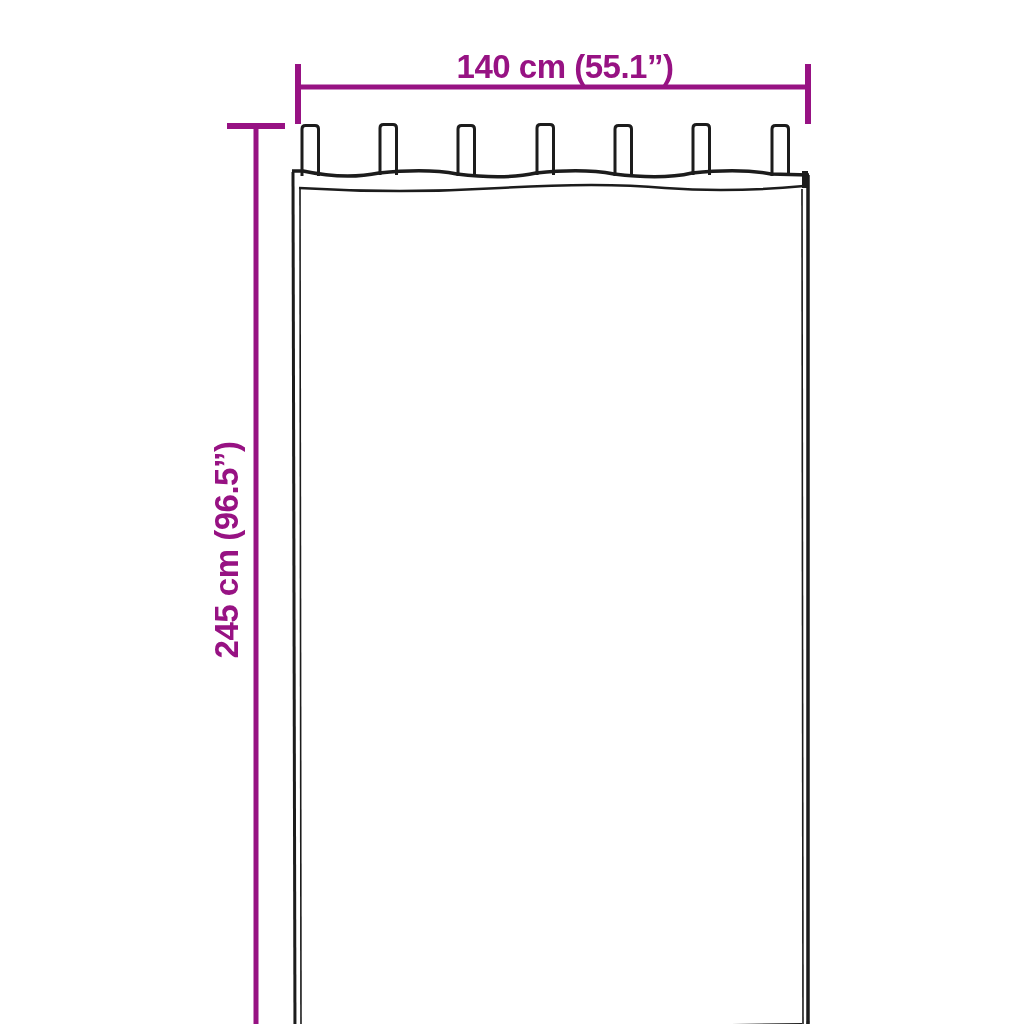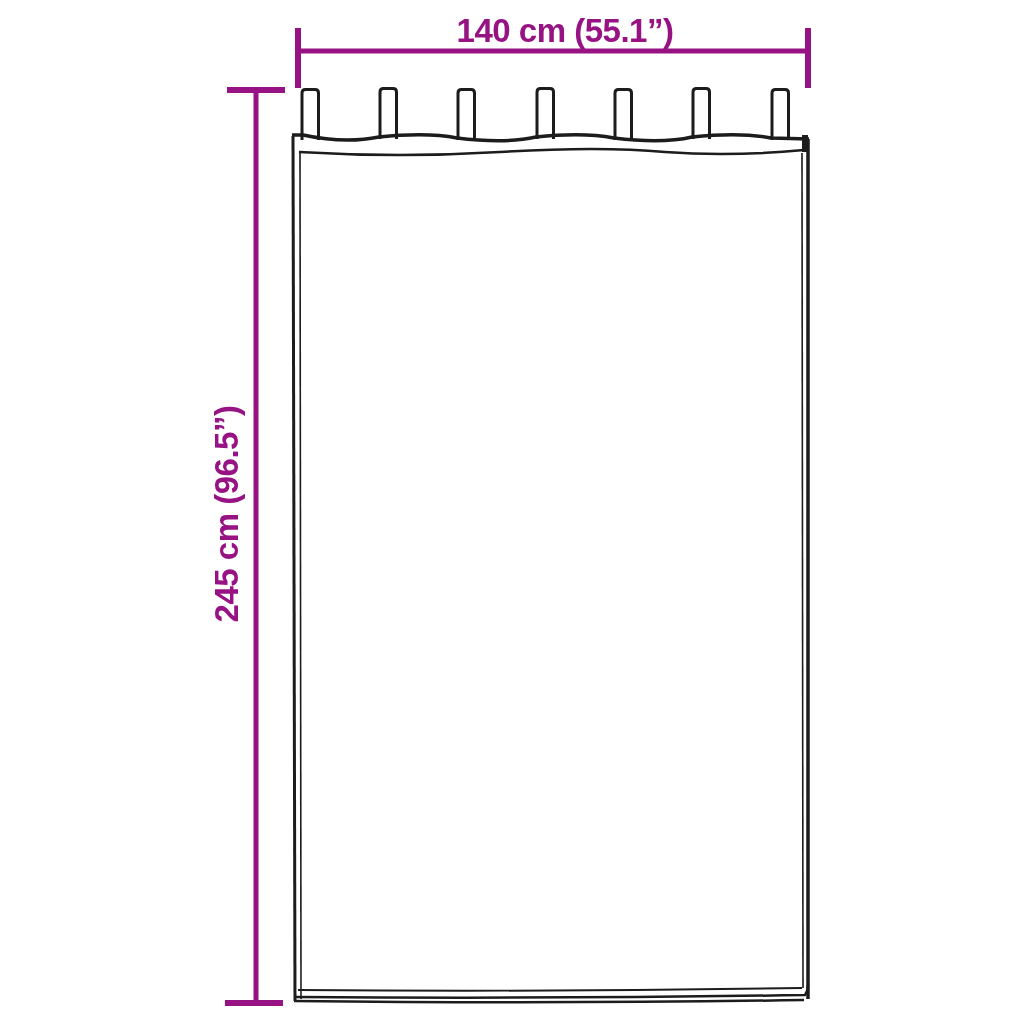--- a/index.html
+++ b/index.html
@@ -9,20 +9,21 @@
     height: 1024px;
     background: #ffffff;
     overflow: hidden;
     font-family: "Liberation Sans", sans-serif;
   }
   .stage {
     position: relative;
     width: 1024px;
     height: 792px;
     background: #ffffff;
+    margin-top: 36px;
   }
   svg { display: block; }
   .dim-label {
     font-family: "Liberation Sans", "DejaVu Sans", sans-serif;
     font-weight: bold;
     font-size: 33px;
     letter-spacing: -0.5px;
   }
   .curtain-stroke { stroke: #1c1c1c; fill: none; }
 </style>

